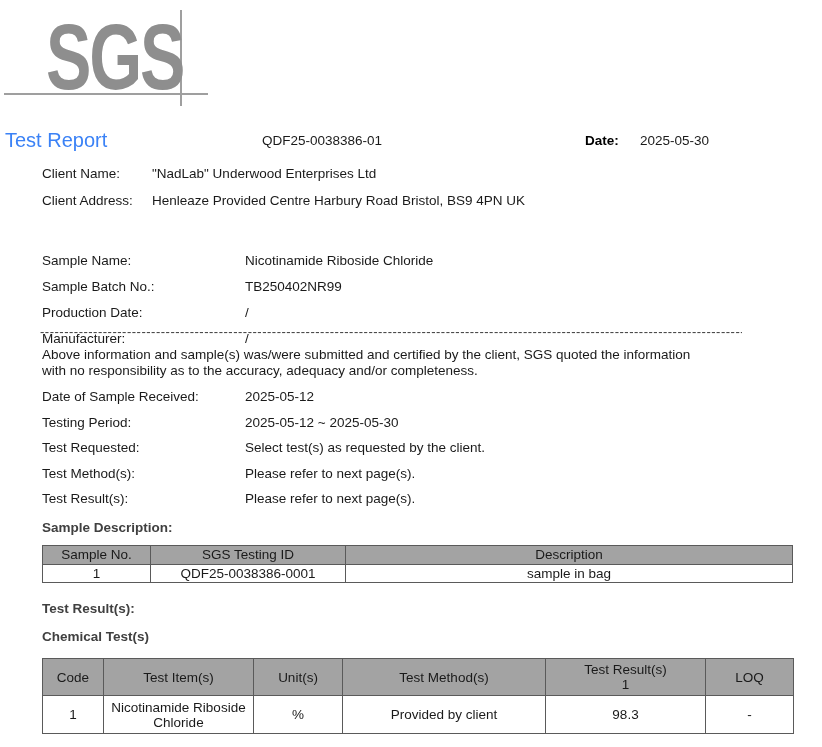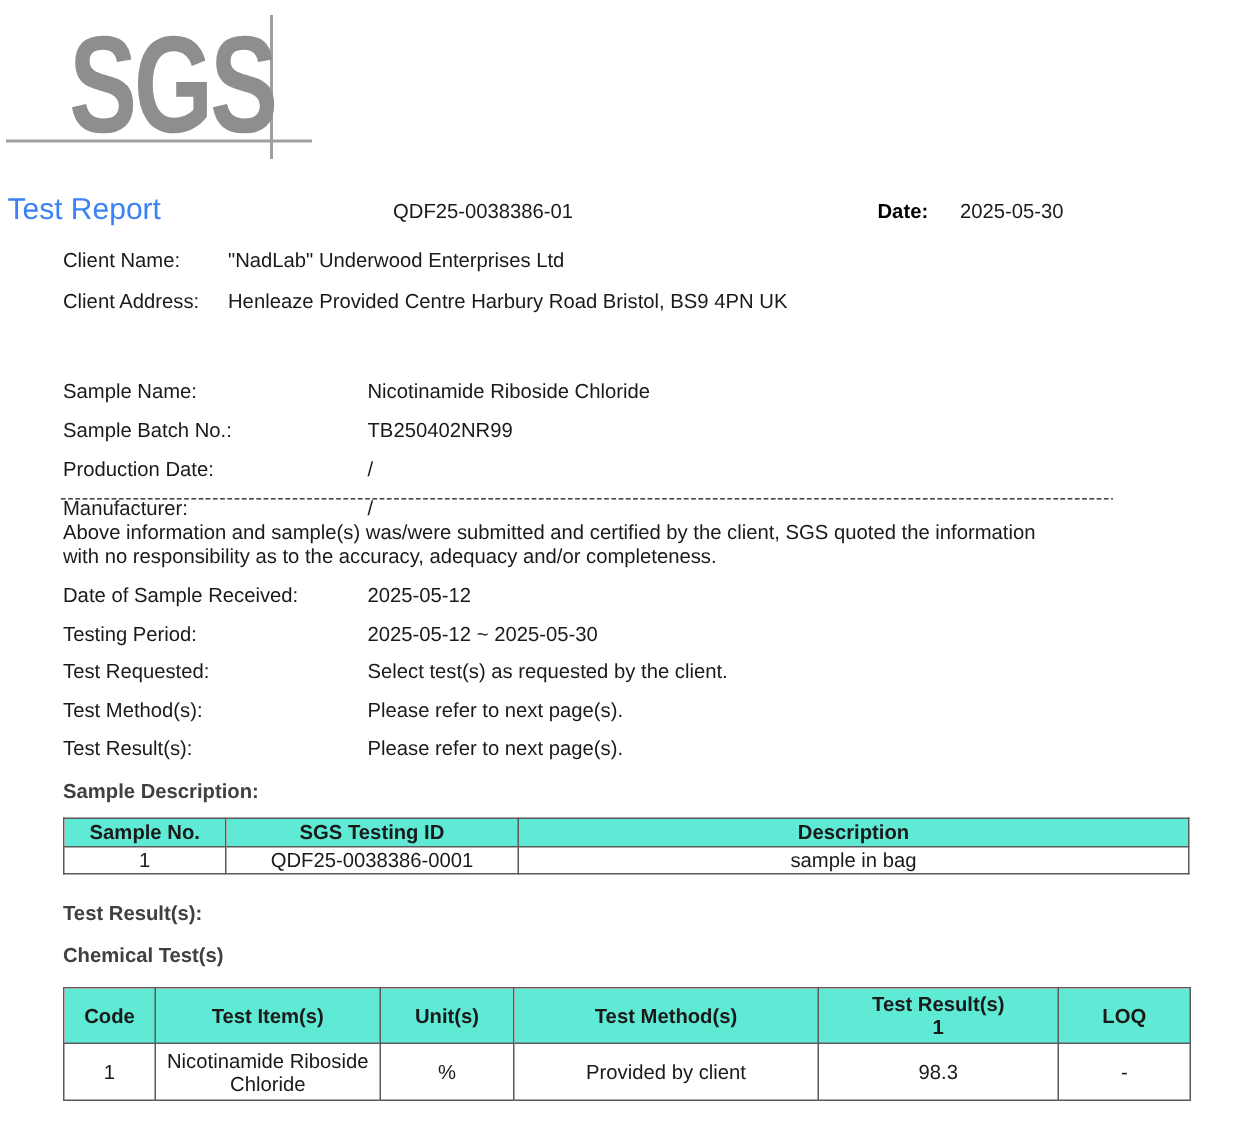--- a/index.html
+++ b/index.html
@@ -53,21 +53,21 @@
 
   
   .heading { position: absolute; left: 42px; font-weight: 700; color: #404040; line-height: 16px; }
   .h-sample-desc { top: 520px; }
   .h-test-results { top: 601px; }
   .h-chemical { top: 629px; text-align: center; }
 
   
   table { border-collapse: collapse; table-layout: fixed; position: absolute; left: 42px; width: 751px; }
   th, td { border: 1px solid #5a5a5a; text-align: center; vertical-align: middle; padding: 0 3px; overflow: hidden; }
-  th { background: #5eead4; font-weight: 700; }
+  th { background: #a3a3a3; font-weight: 400; }
   .sample-table { top: 545px; }
   .sample-table th { height: 19px; line-height: 16px; }
   .sample-table td { height: 18px; line-height: 16px; background: #fff; }
   .chem-table { top: 658px; }
   .chem-table th { height: 37px; line-height: 15px; }
   .chem-table td { height: 38px; line-height: 15px; background: #fff; }
 </style>
 </head>
 <body>
 

